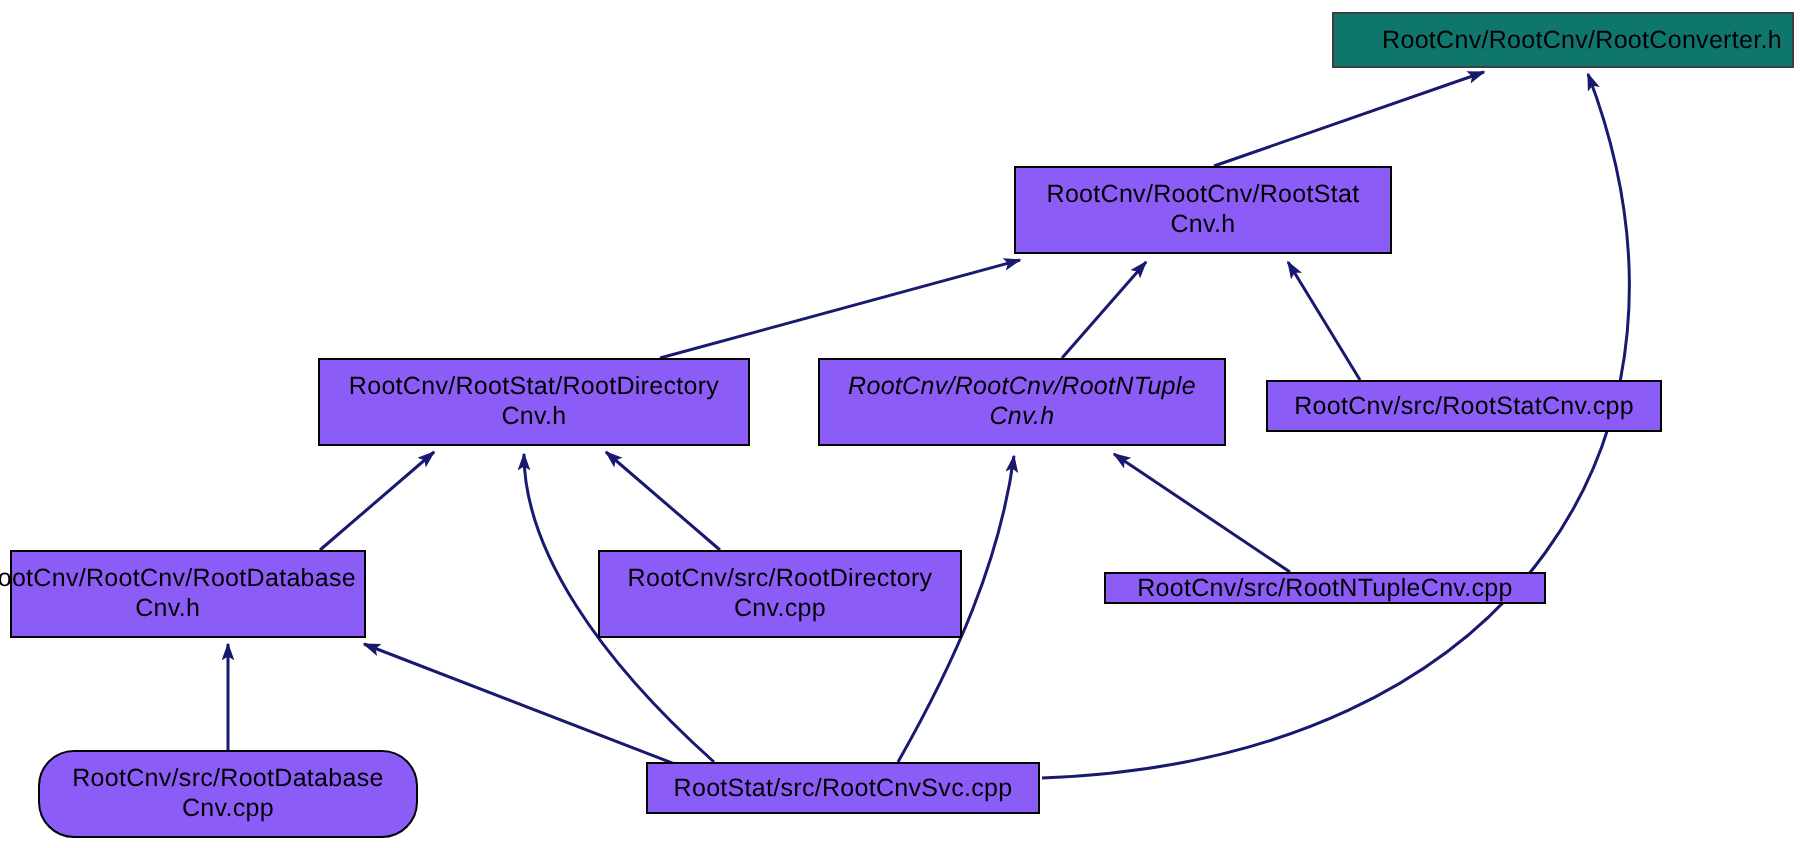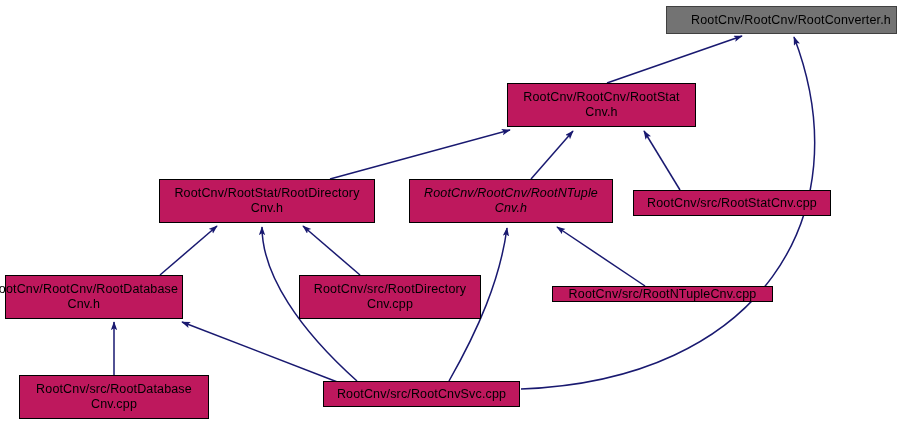--- a/index.html
+++ b/index.html
@@ -20,33 +20,33 @@
     left: 0;
     top: 0;
     width: 903px;
     height: 424px;
     pointer-events: none;
   }
   .gnode {
     position: absolute;
     box-sizing: border-box;
     border: 1px solid #000000;
-    background: #be185d;
+    background: #8b5cf6;
     display: flex;
     align-items: center;
     justify-content: center;
     text-align: center;
     color: #000000;
     font-size: 12.5px;
     line-height: 15px;
     letter-spacing: 0.15px;
     z-index: 2;
   }
   .gnode.highlight {
-    background: #737373;
+    background: #0f766e;
     border: 1px solid #404040;
     padding-left: 19px;
   }
   .gnode .nlabel {
     display: block;
     padding: 0 4px;
     white-space: pre-line;
   }
 </style>
 </head>
@@ -99,22 +99,22 @@
         <span class="nlabel">RootCnv/RootCnv/RootDatabase
 Cnv.h</span>
       </div>
       <div class="gnode" style="left: 299px; top: 275px; width: 182px; height: 44px; text-align: center;">
         <span class="nlabel">RootCnv/src/RootDirectory
 Cnv.cpp</span>
       </div>
       <div class="gnode" style="left: 552px; top: 286px; width: 221px; height: 16px;">
         <span class="nlabel">RootCnv/src/RootNTupleCnv.cpp</span>
       </div>
-      <div class="gnode" style="left: 19px; top: 375px; width: 190px; height: 44px;">
+      <div class="gnode" style="left: 19px; top: 375px; width: 190px; height: 44px; border-radius: 18px;">
         <span class="nlabel">RootCnv/src/RootDatabase
 Cnv.cpp</span>
       </div>
       <div class="gnode" style="left: 323px; top: 381px; width: 197px; height: 26px;">
-        <span class="nlabel">RootCnv/src/RootCnvSvc.cpp</span>
+        <span class="nlabel">RootStat/src/RootCnvSvc.cpp</span>
       </div>
     </div>
 
 </div>
 
 </body></html>

